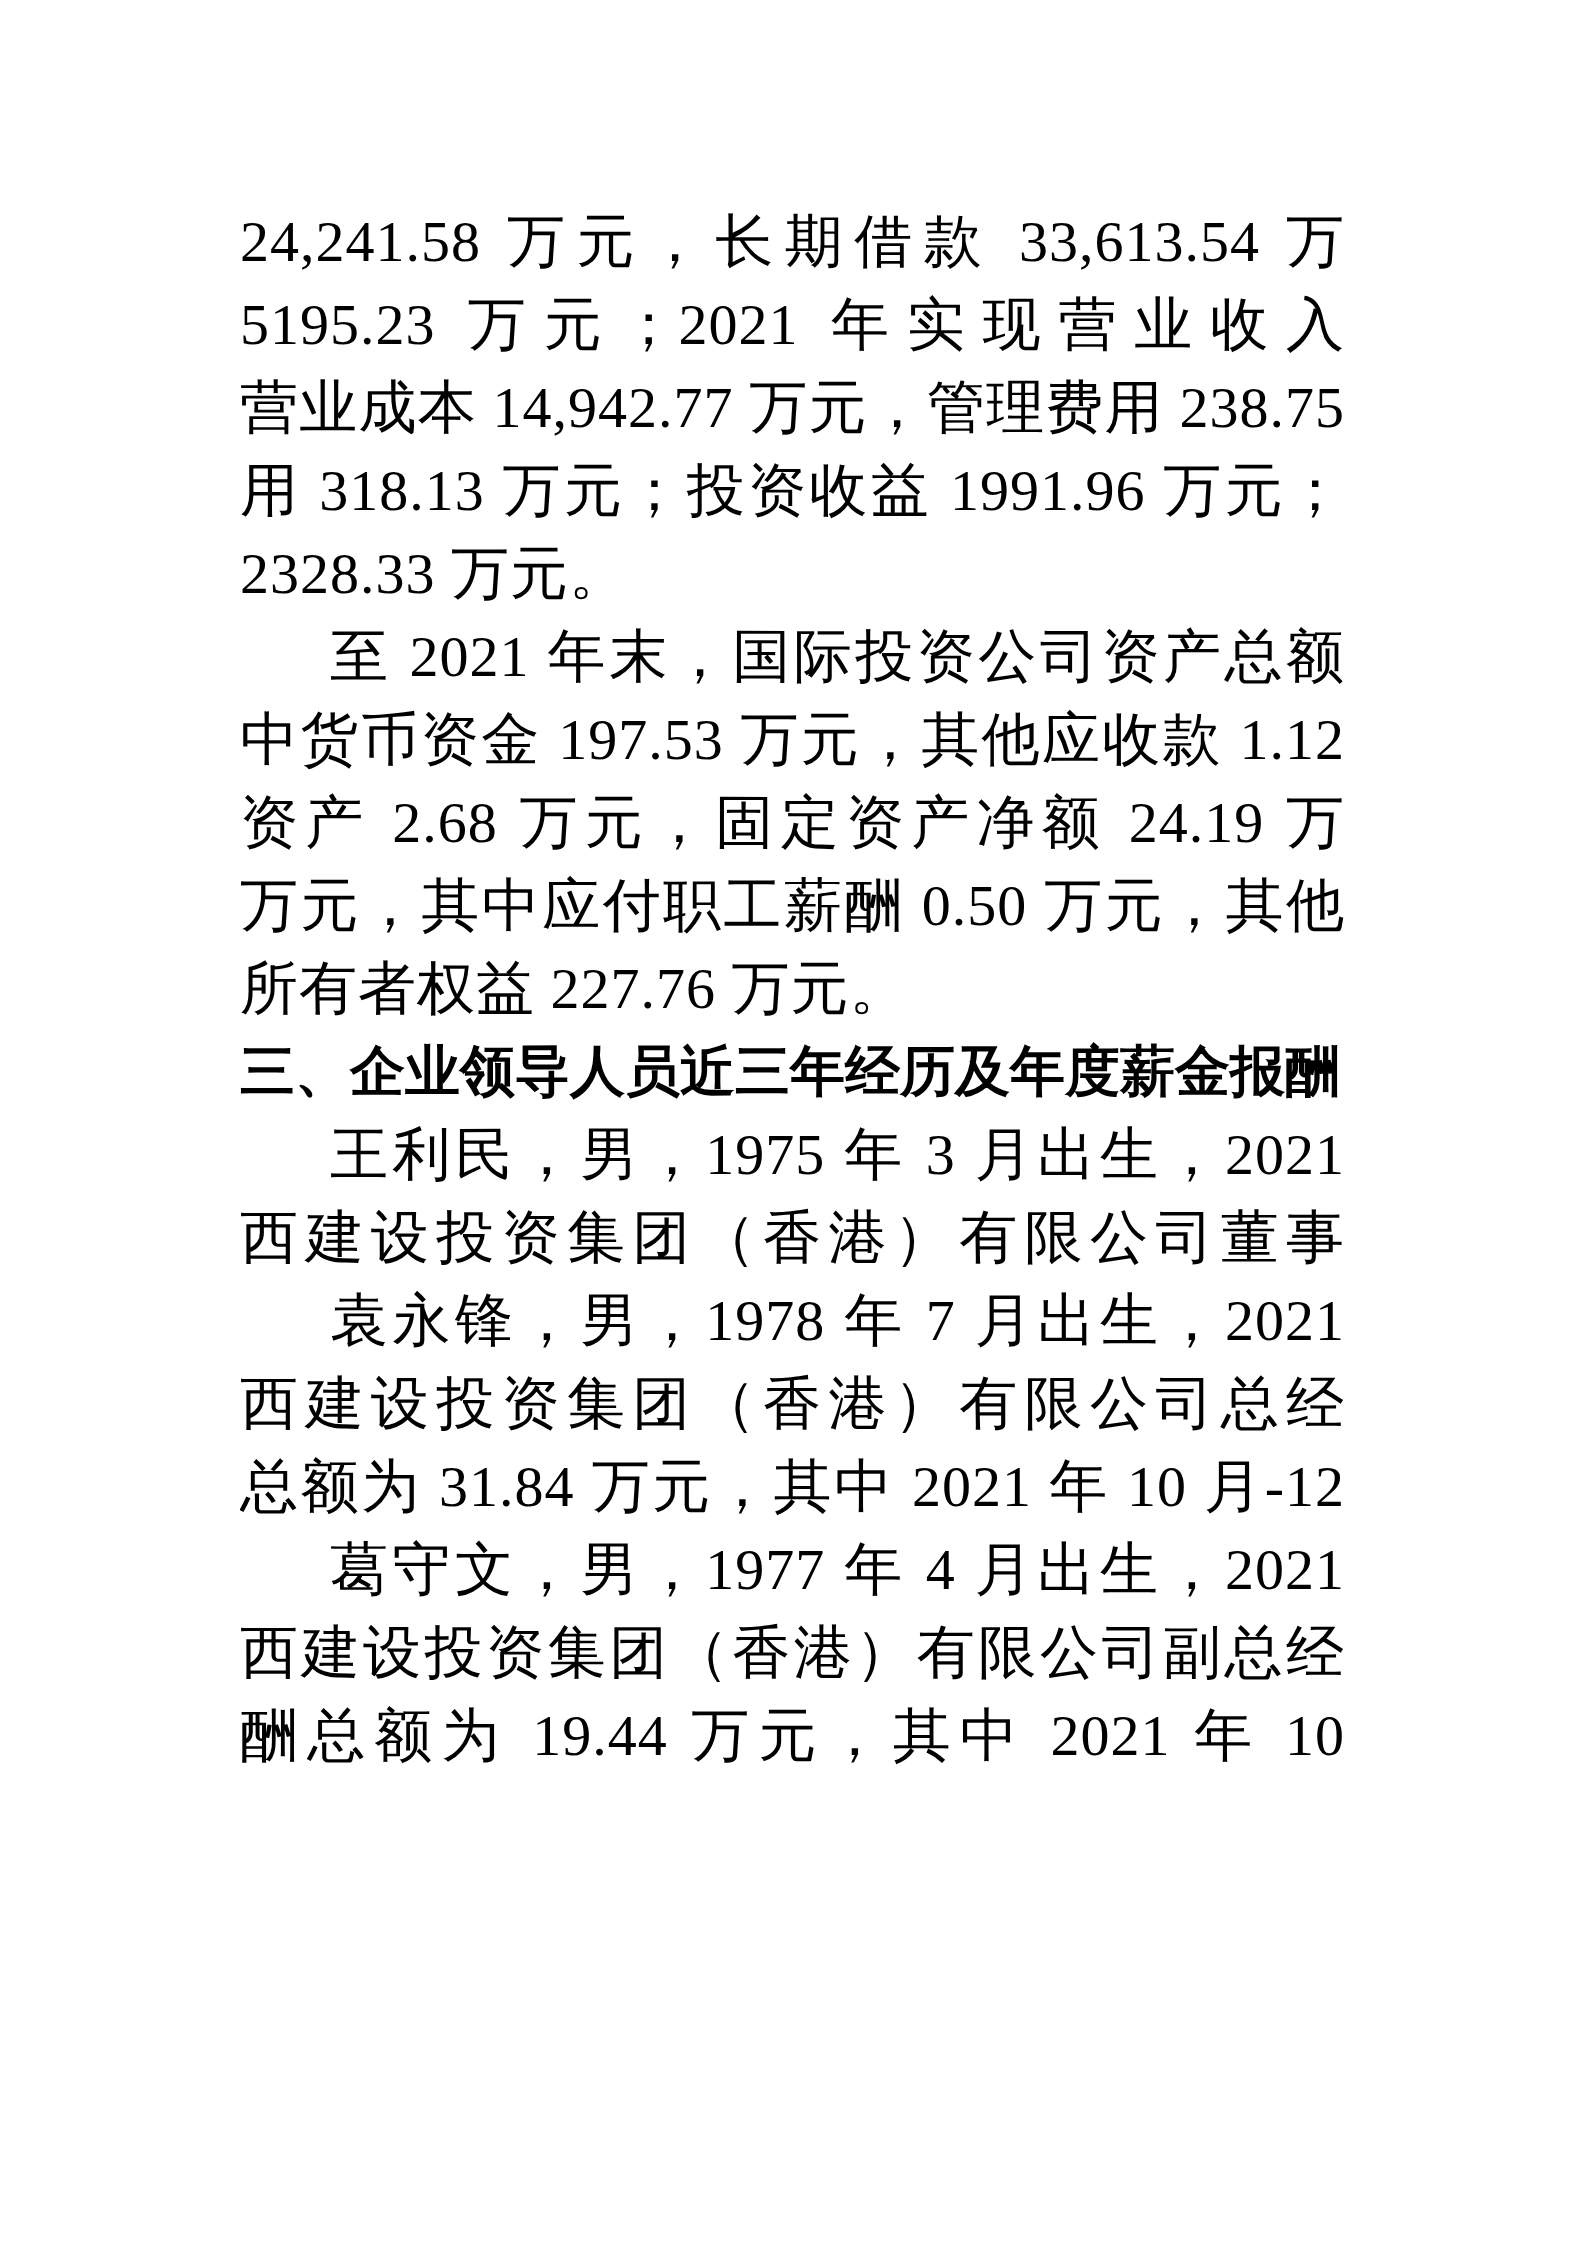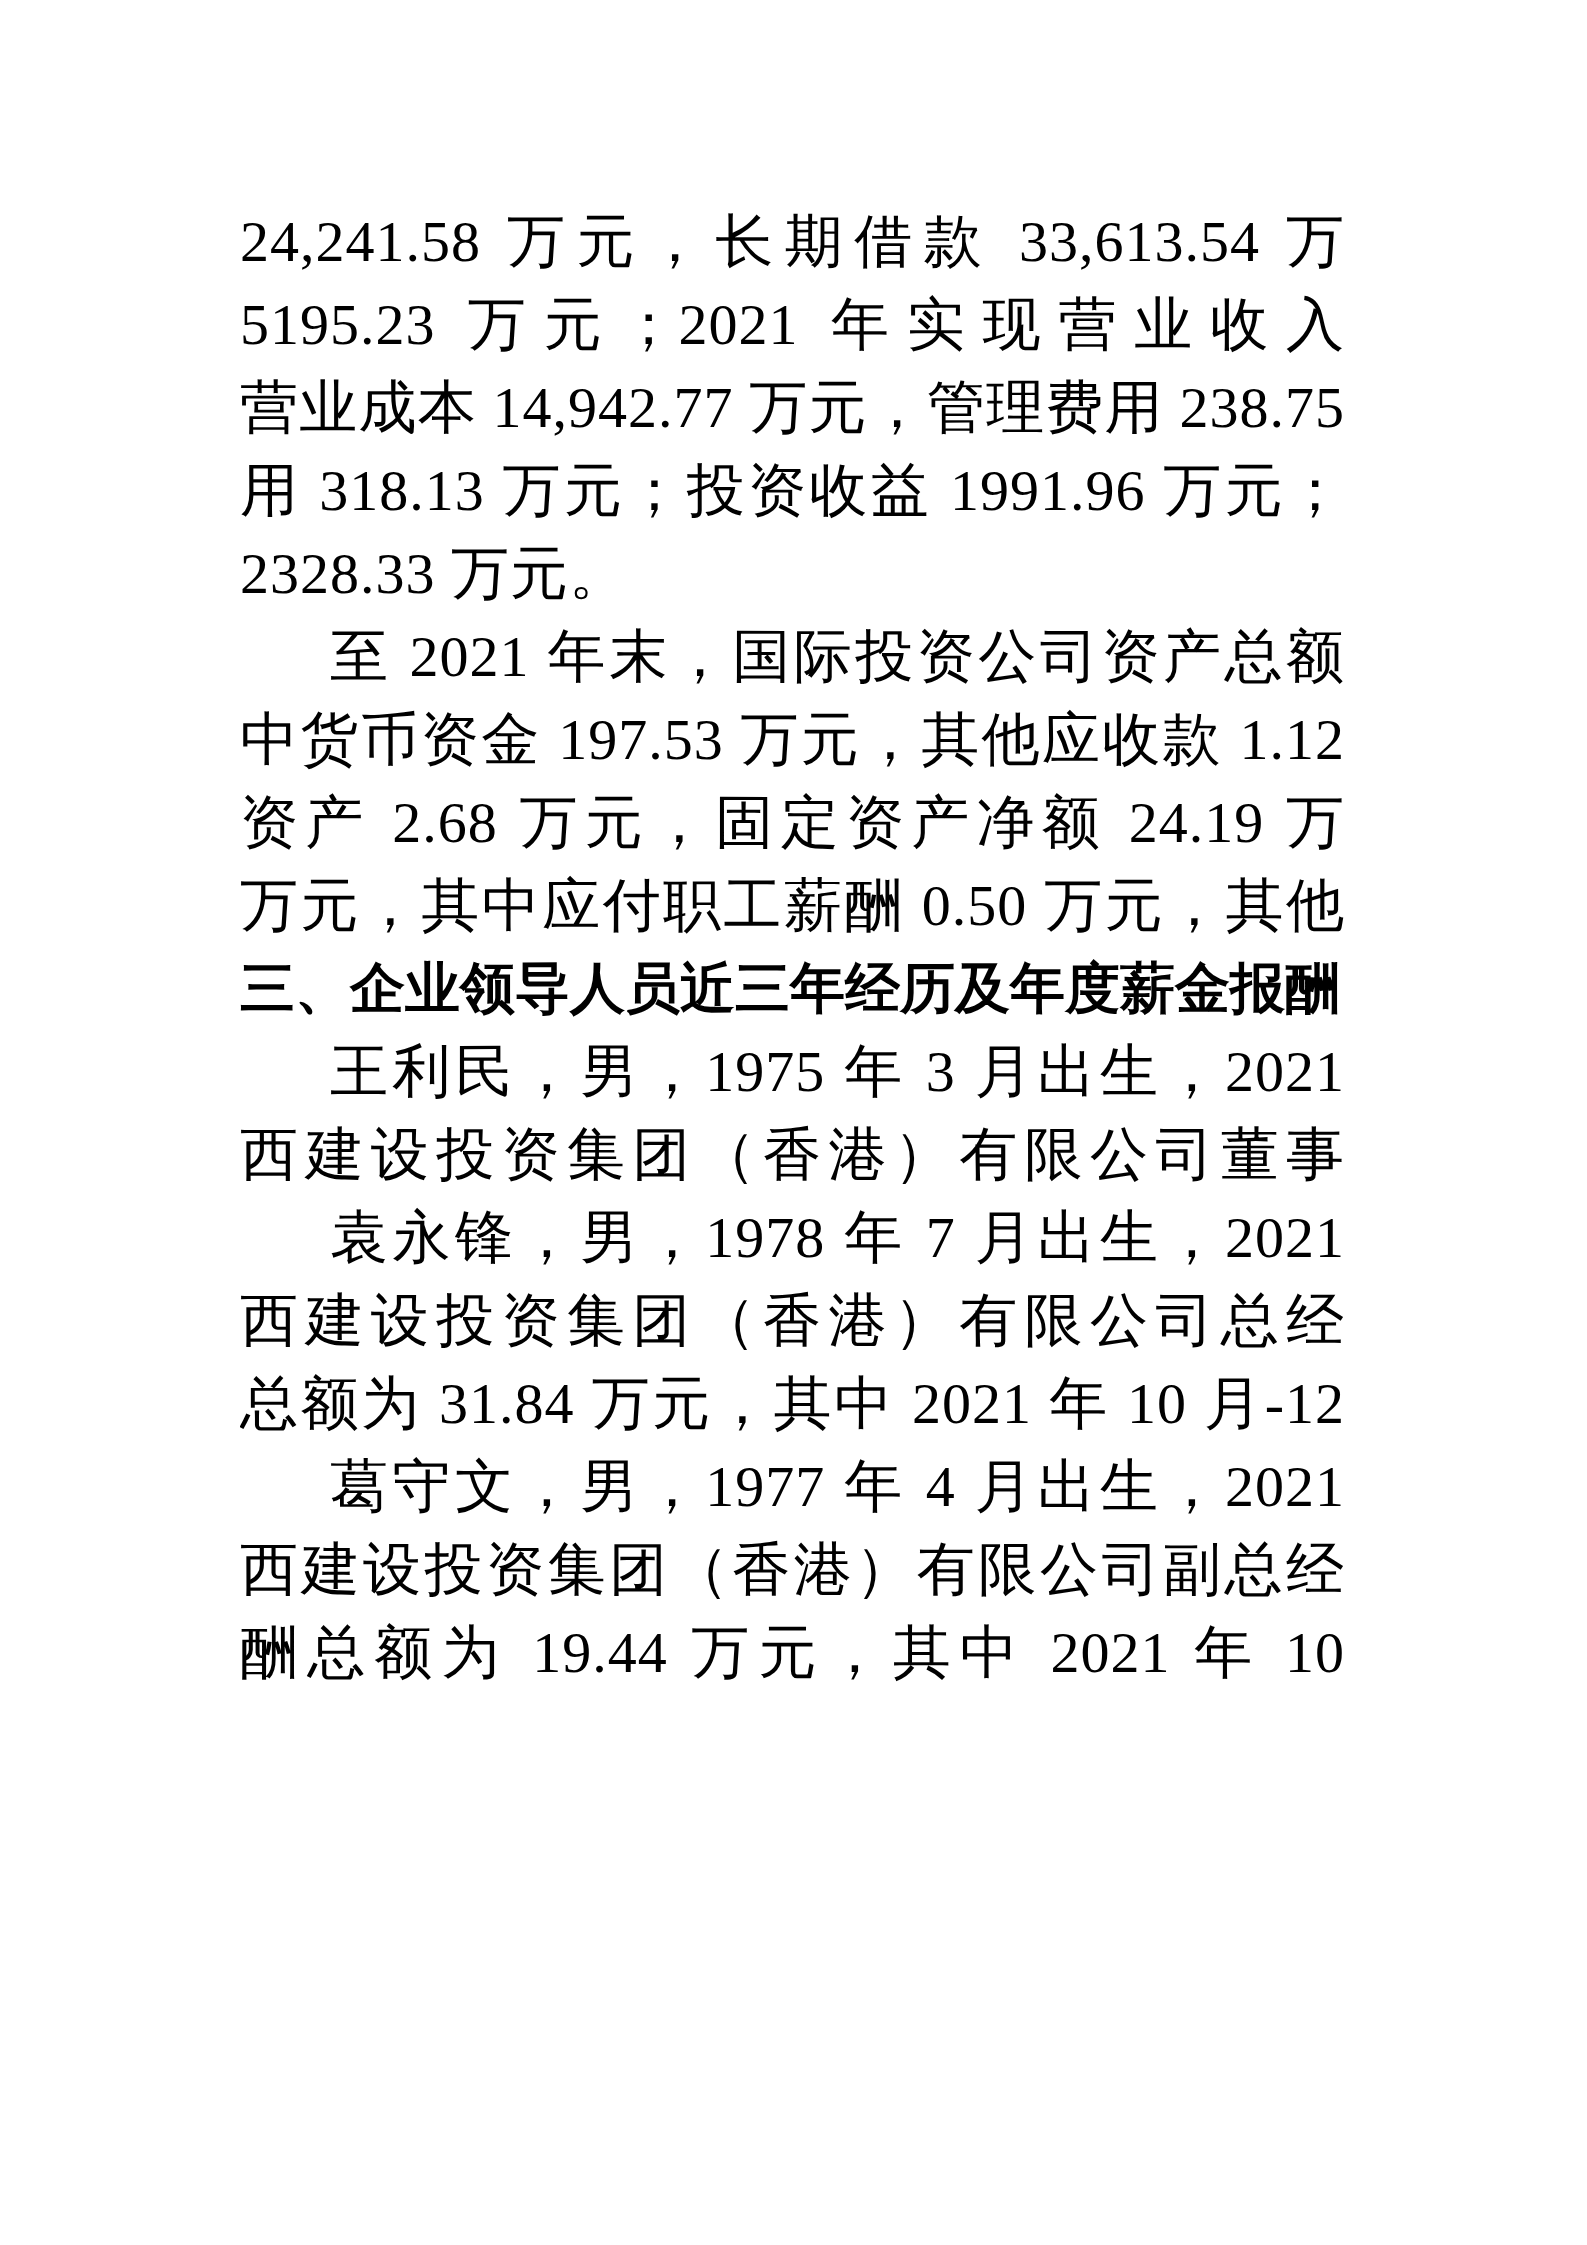--- a/index.html
+++ b/index.html
@@ -62,20 +62,21 @@
   <div class="text-block" id="text-block">
       <div class="line justify">24,241.58 万元，长期借款 33,613.54 万元；所有者权益</div>
       <div class="line justify">5195.23 万元；2021 年实现营业收入 15,860.03 万元；发生</div>
       <div class="line justify">营业成本 14,942.77 万元，管理费用 238.75 万元，财务费</div>
       <div class="line justify">用 318.13 万元；投资收益 1991.96 万元；实现利润总额</div>
       <div class="line">2328.33 万元。</div>
       <div class="line justify indent">至 2021 年末，国际投资公司资产总额 237.66 万元，其</div>
       <div class="line justify">中货币资金 197.53 万元，其他应收款 1.12 万元，其他流动</div>
       <div class="line justify">资产 2.68 万元，固定资产净额 24.19 万元；负债总额 9.89</div>
       <div class="line justify">万元，其中应付职工薪酬 0.50 万元，其他应付款 9.28 万元；</div>
+      <div class="line">所有者权益 227.76 万元。</div>
       <div class="line heading">三、企业领导人员近三年经历及年度薪金报酬</div>
       <div class="line justify indent">王利民，男，1975 年 3 月出生，2021 年 8 月至今任山</div>
       <div class="line justify">西建设投资集团（香港）有限公司董事长。本年度薪金报酬</div>
       <div class="line justify indent">袁永锋，男，1978 年 7 月出生，2021 年 8 月至今任山</div>
       <div class="line justify">西建设投资集团（香港）有限公司总经理。本年度税后报酬</div>
       <div class="line justify">总额为 31.84 万元，其中 2021 年 10 月-12 月由国际投资公</div>
       <div class="line justify indent">葛守文，男，1977 年 4 月出生，2021 年 8 月至今任山</div>
       <div class="line justify">西建设投资集团（香港）有限公司副总经理。本年度税后报</div>
       <div class="line justify">酬总额为 19.44 万元，其中 2021 年 10 月-12 月由国际投资</div>
     </div>

